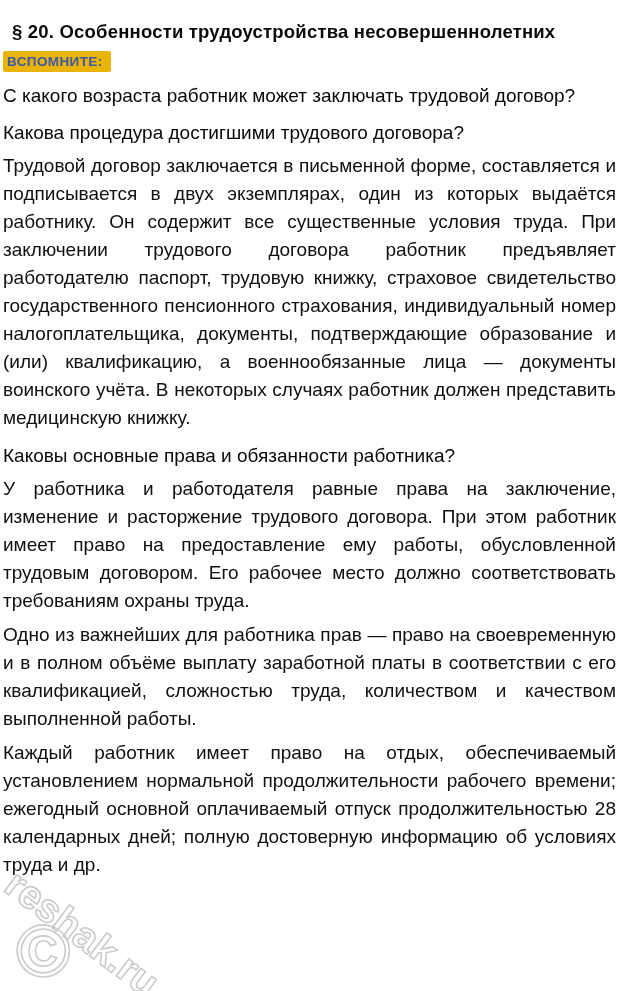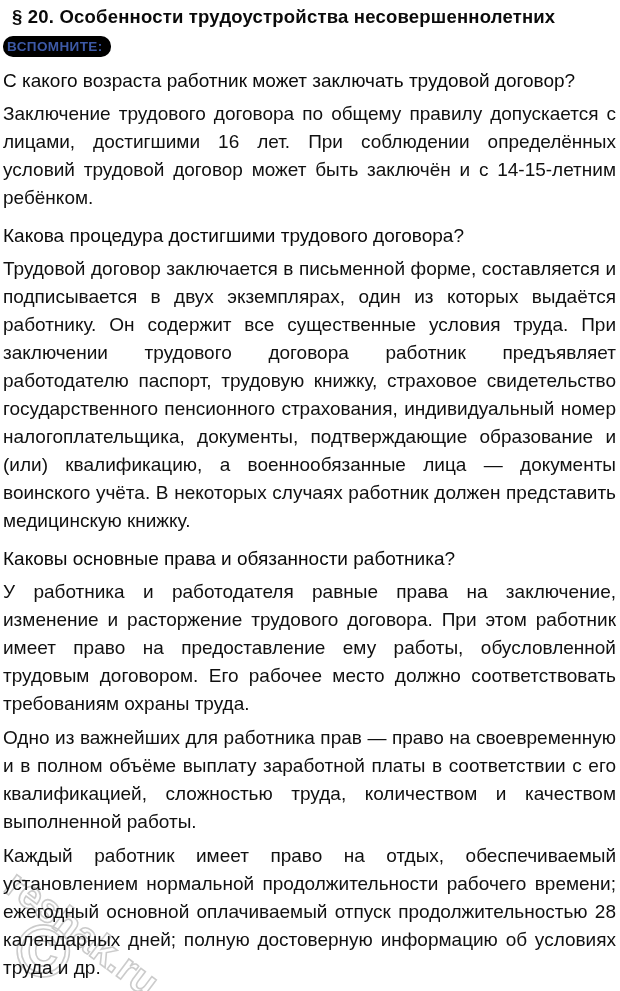--- a/index.html
+++ b/index.html
@@ -17,34 +17,34 @@
   }
   .content {
     position: relative;
     z-index: 1;
     padding: 3px 4px 0 3px;
   }
   .doc-title {
     font-size: 18.5px;
     font-weight: bold;
     line-height: 24px;
-    margin: 2px 0 0 9px;
+    margin: 17px 0 0 9px;
     color: #0a0a0a;
     letter-spacing: 0.2px;
   }
   .remember-badge {
     display: inline-block;
     margin-top: 7px;
     padding: 3px 8px 3px 4px;
-    background: #000000;
+    background: #eab308;
     color: #3d59a6;
     font-size: 13.5px;
     font-weight: bold;
     letter-spacing: 0.4px;
-    border-radius: 10px;
+    border-radius: 2px;
   }
   .question {
     font-size: 19px;
     font-weight: normal;
     line-height: 27px;
     text-align: justify;
     margin: 10px 0 0 0;
     color: #0a0a0a;
   }
   .para {
@@ -85,21 +85,20 @@
 </svg>
 
 <div class="content">
 
   <h1 class="doc-title">§ 20. Особенности трудоустройства несовершеннолетних</h1>
 
   <div class="remember-badge">ВСПОМНИТЕ:</div>
 
   
   <h2 class="question">С какого возраста работник может заключать трудовой договор?</h2>
-  <p class="para">Заключение трудового договора по общему правилу допускается с лицами, достигшими 16 лет. При соблюдении определённых условий трудовой договор может быть заключён и с 14-15-летним ребёнком.</p>
 
   
   <h2 class="question">Какова процедура достигшими трудового договора?</h2>
   <p class="para">Трудовой договор заключается в письменной форме, составляется и подписывается в двух экземплярах, один из которых выдаётся работнику. Он содержит все существенные условия труда. При заключении трудового договора работник предъявляет работодателю паспорт, трудовую книжку, страховое свидетельство государственного пенсионного страхования, индивидуальный номер налогоплательщика, документы, подтверждающие образование и (или) квалификацию, а военнообязанные лица — документы воинского учёта. В некоторых случаях работник должен представить медицинскую книжку.</p>
 
   
   <h2 class="question">Каковы основные права и обязанности работника?</h2>
   <p class="para">У работника и работодателя равные права на заключение, изменение и расторжение трудового договора. При этом работник имеет право на предоставление ему работы, обусловленной трудовым договором. Его рабочее место должно соответствовать требованиям охраны труда.</p>
   <p class="para">Одно из важнейших для работника прав — право на своевременную и в полном объёме выплату заработной платы в соответствии с его квалификацией, сложностью труда, количеством и качеством выполненной работы.</p>
   <p class="para">Каждый работник имеет право на отдых, обеспечиваемый установлением нормальной продолжительности рабочего времени; ежегодный основной оплачиваемый отпуск продолжительностью 28 календарных дней; полную достоверную информацию об условиях труда и др.</p>

